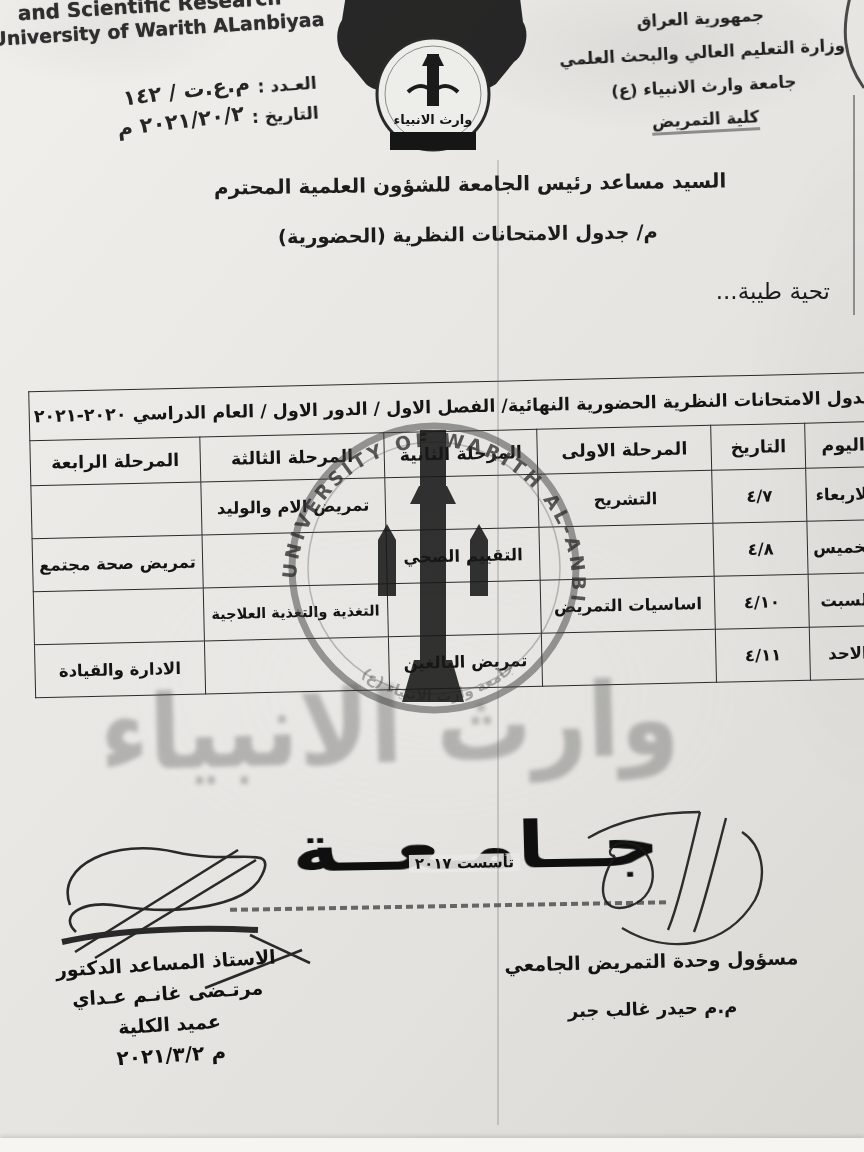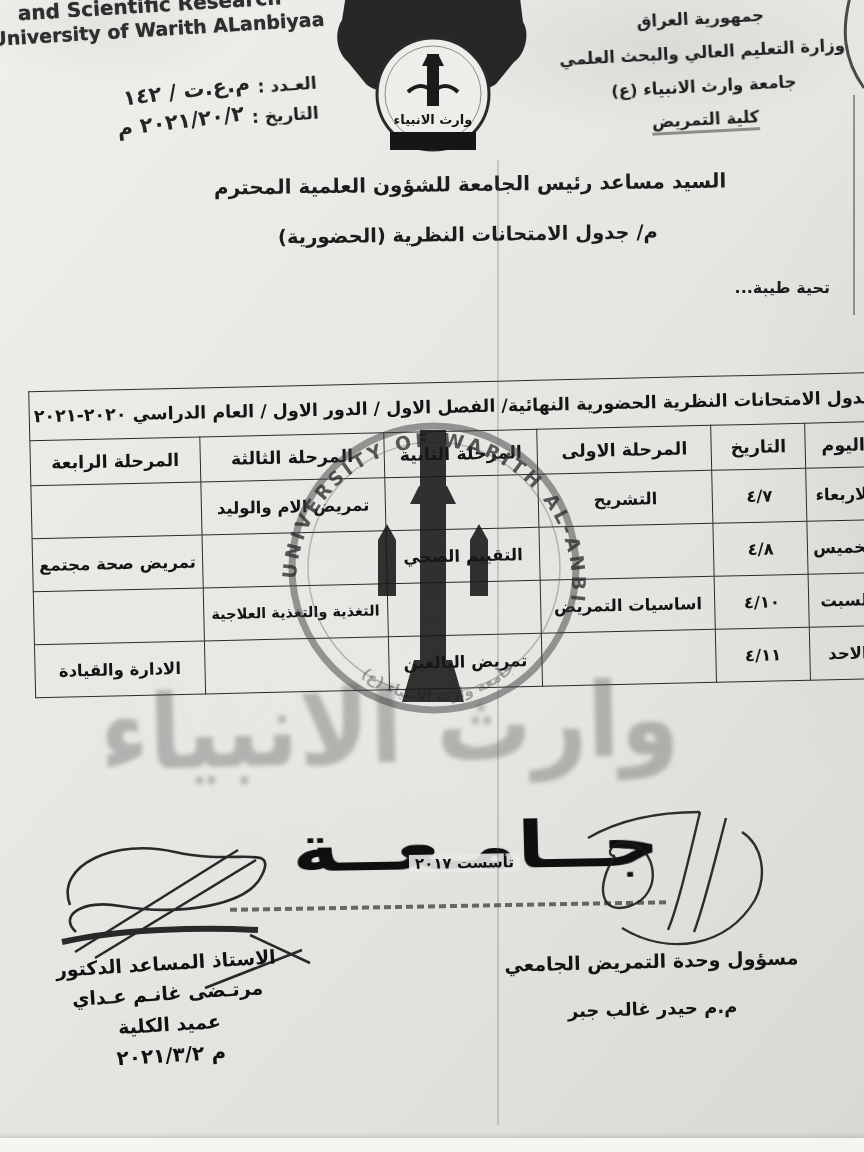--- a/index.html
+++ b/index.html
@@ -26,21 +26,21 @@
   .hand{font-size:21px;font-weight:600;letter-spacing:2px;display:inline-block;transform:rotate(-3deg);color:#262626;}
   
   .logo-stamp{position:absolute;left:318px;top:-8px;}
   
   .ar-block{position:absolute;right:6px;top:2px;width:310px;text-align:center;direction:rtl;
     transform:rotate(-3deg);filter:blur(.6px);font-weight:700;font-size:16.5px;line-height:2.05;color:#1f1f1f;}
   .ar-block .u{border-bottom:3px solid rgba(30,30,30,.45);padding-bottom:1px;}
   
   .line-addr{position:absolute;top:172px;right:138px;font-size:20px;font-weight:700;direction:rtl;transform:rotate(-.8deg);}
   .line-subj{position:absolute;top:223px;right:206px;font-size:19.5px;font-weight:700;direction:rtl;transform:rotate(-.8deg);}
-  .line-greet{position:absolute;top:278px;right:34px;font-size:16px;font-weight:700;direction:rtl;}
+  .line-greet{position:absolute;top:278px;right:34px;font-size:23px;font-weight:400;direction:rtl;}
   
   .exam-table{position:absolute;top:372px;left:28px;width:812px;border-collapse:collapse;direction:rtl;
     transform:rotate(-1.3deg);transform-origin:top right;}
   .exam-table td,.exam-table th{border:1.6px solid #2b2b2b;font-weight:700;color:#141414;
     text-align:center;white-space:nowrap;overflow:hidden;padding:2px 4px;background:transparent;}
   .exam-table .title-cell{font-size:17.5px;height:44px;}
   .exam-table th{font-size:17.5px;height:40px;}
   .exam-table td{font-size:16.5px;height:48px;}
   .exam-table .c-sm{font-size:14.5px;}
   

